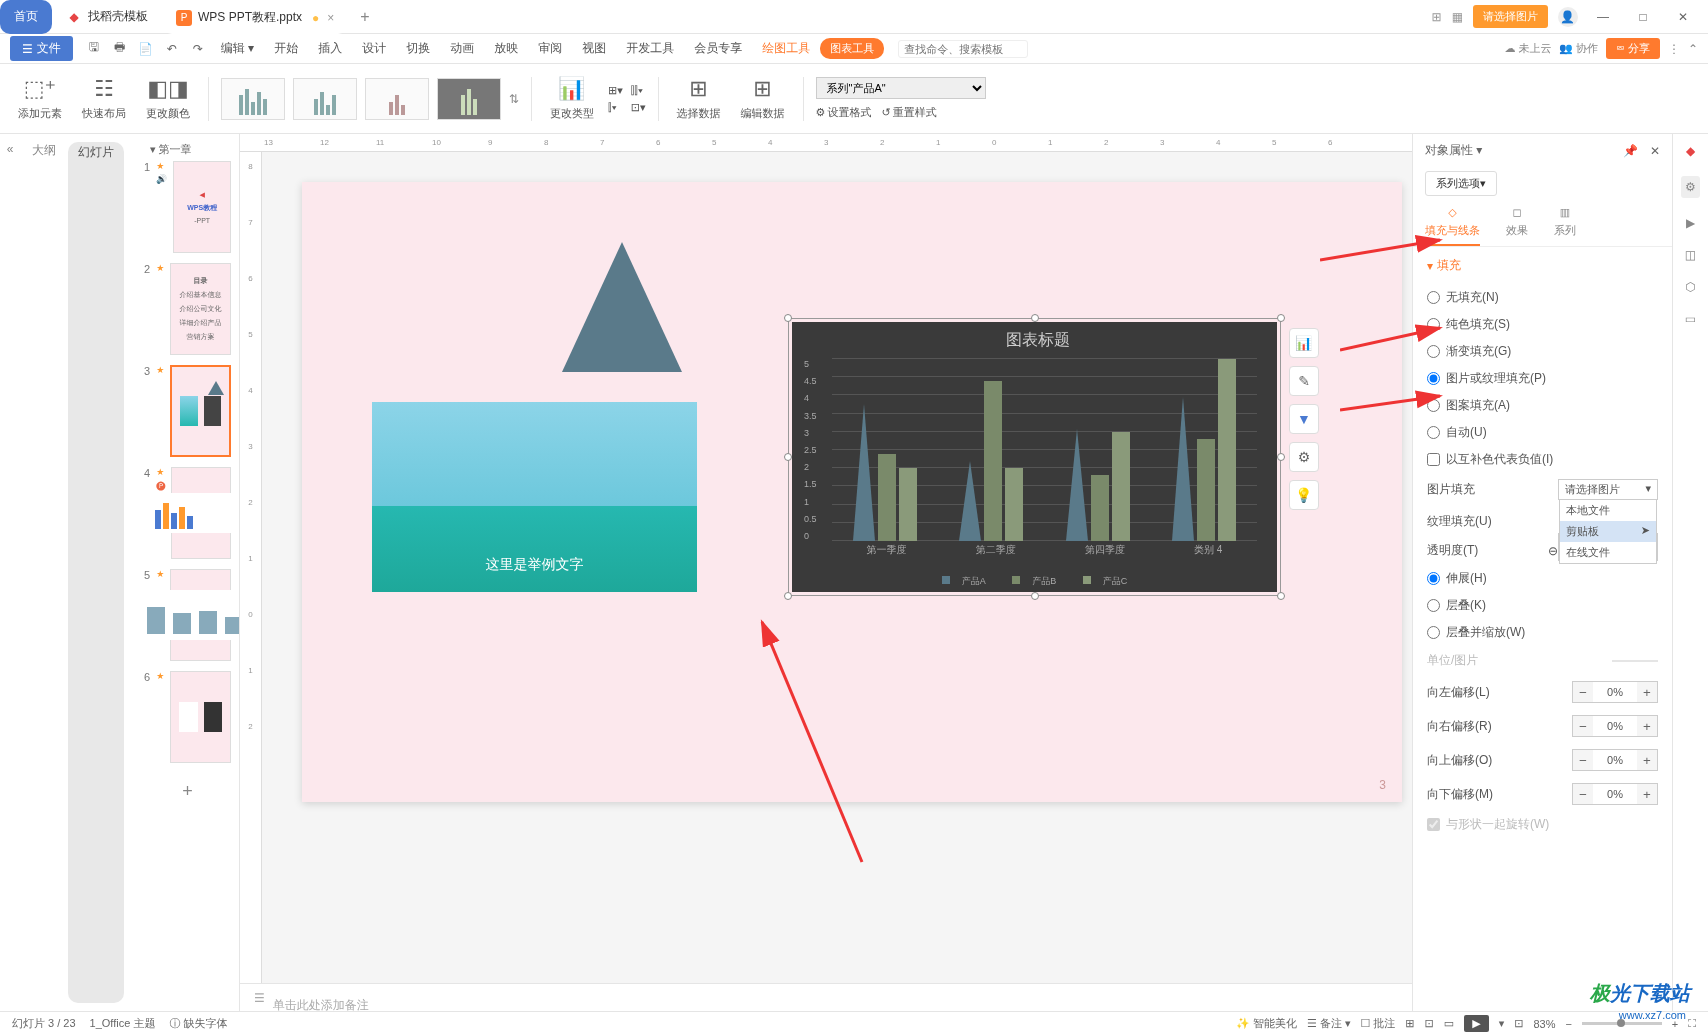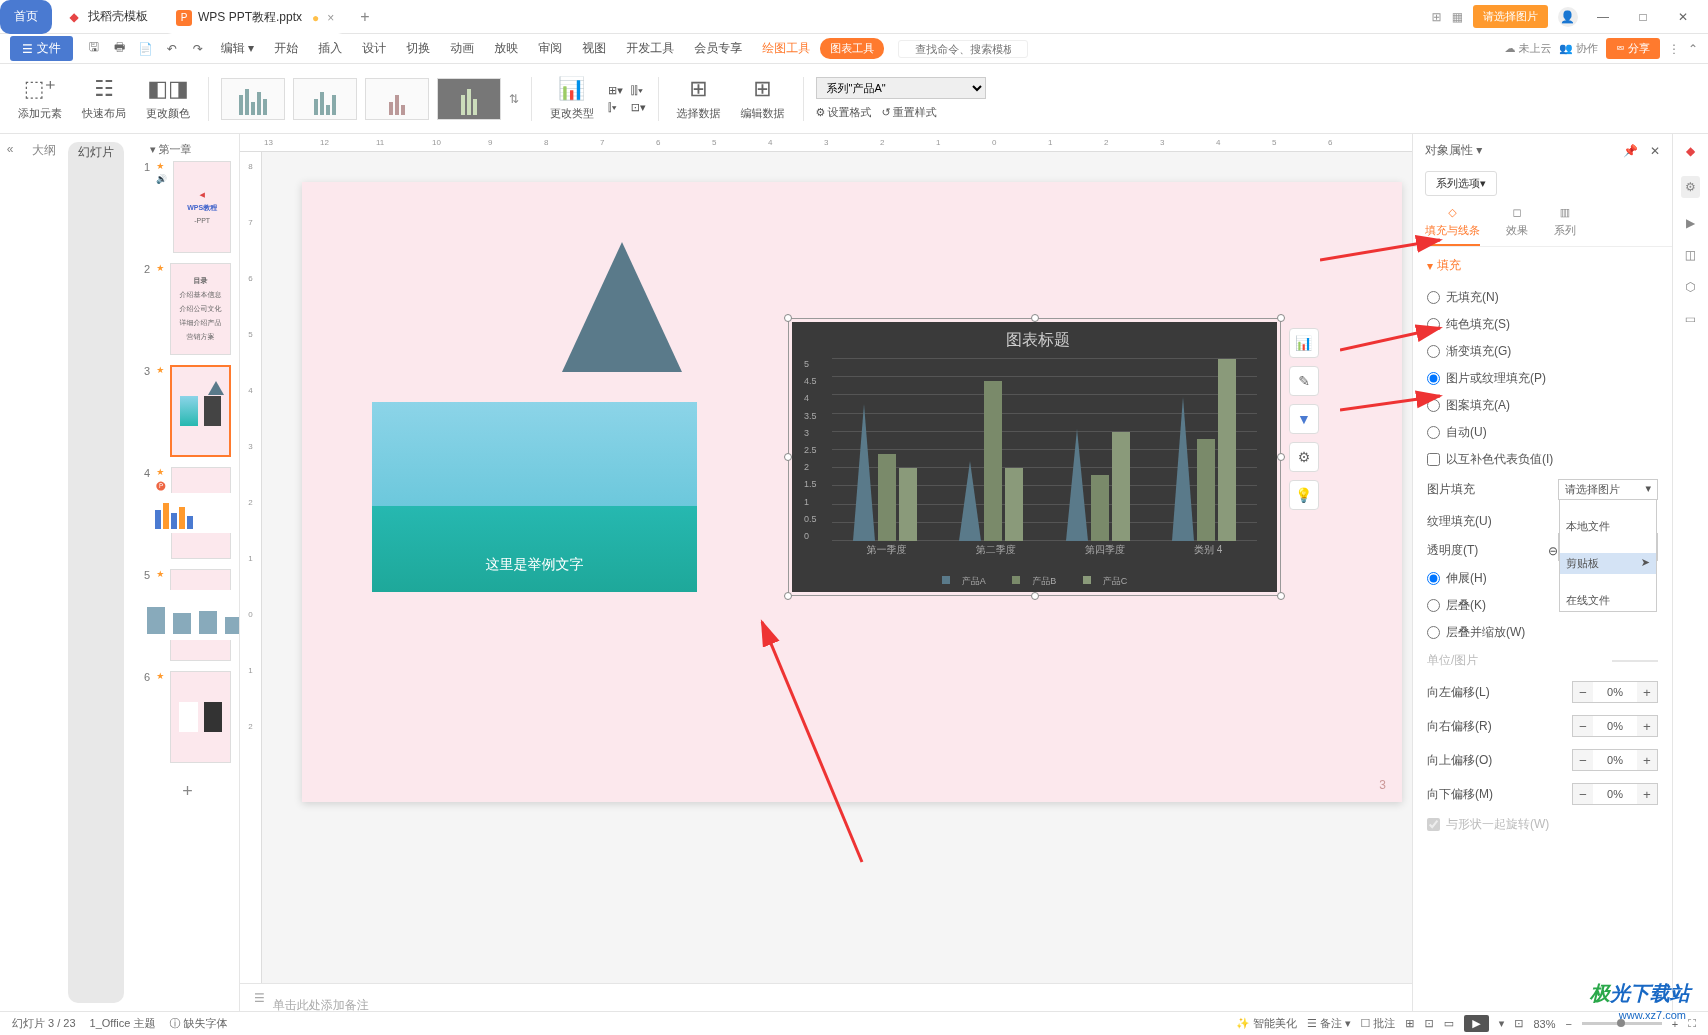--- a/index.html
+++ b/index.html
@@ -17,21 +17,21 @@
 .login-btn { background: #ff9a2e; color: #fff; padding: 4px 10px; border-radius: 3px; font-size: 11px; }
 .win-btn { width: 30px; text-align: center; color: #666; }
 
 
 .menubar { height: 30px; display: flex; align-items: center; padding: 0 10px; border-bottom: 1px solid #e5e5e5; }
 .file-btn { background: #4a7ad1; color: #fff; padding: 4px 12px; border-radius: 3px; margin-right: 8px; display: flex; align-items: center; }
 .mb-icon { width: 20px; height: 20px; display: inline-flex; align-items: center; justify-content: center; color: #666; margin: 0 3px; }
 .menu-item { padding: 0 10px; color: #555; font-size: 12px; cursor: pointer; }
 .menu-item.orange { color: #ff7a2e; }
 .pill { background: #ff7a2e; color: #fff; padding: 3px 10px; border-radius: 10px; font-size: 11px; }
-.search-box { margin-left: 14px; color: #bbb; font-size: 11px; border: 1px solid #eee; padding: 2px 16px; border-radius: 3px; width: 130px; }
+.search-box { margin-left: 14px; color: #bbb; font-size: 11px; border: 1px solid #eee; padding: 2px 5px; border-radius: 3px; width: 130px; }
 .menubar-right { margin-left: auto; display: flex; align-items: center; gap: 8px; }
 .cloud-btn { color: #888; font-size: 11px; display: flex; align-items: center; gap: 3px; }
 .share-btn { background: #ff7a2e; color: #fff; padding: 3px 10px; border-radius: 3px; font-size: 11px; }
 
 
 .ribbon { height: 70px; display: flex; align-items: center; padding: 0 12px; border-bottom: 1px solid #e5e5e5; gap: 8px; }
 .rb-btn { display: flex; flex-direction: column; align-items: center; gap: 4px; font-size: 11px; color: #555; padding: 0 6px; }
 .rb-btn .icn { font-size: 22px; color: #666; }
 .rb-sep { width: 1px; height: 44px; background: #e5e5e5; margin: 0 4px; }
 .chart-thumb { width: 64px; height: 42px; border: 1px solid #ddd; background: #fafafa; display: flex; align-items: flex-end; justify-content: center; gap: 2px; padding: 4px; }
@@ -114,21 +114,21 @@
 .pp-section { padding: 10px 14px; }
 .pp-sec-head { color: #ff7a2e; font-size: 12px; display: flex; align-items: center; gap: 4px; margin-bottom: 10px; }
 .pp-preview { width: 100px; height: 28px; border: 1px solid #ccc; position: absolute; right: 14px; top: 286px; display: flex; align-items: flex-end; justify-content: center; }
 .pp-preview-tri { width: 0; height: 0; border-left: 40px solid transparent; border-right: 40px solid transparent; border-bottom: 22px solid #5a7a8a; }
 .pp-radio { display: flex; align-items: center; gap: 6px; padding: 5px 0; color: #555; }
 .pp-radio input { margin: 0; }
 .pp-check { display: flex; align-items: center; gap: 6px; padding: 5px 0; color: #555; }
 .pp-row { display: flex; align-items: center; justify-content: space-between; padding: 6px 0; color: #555; }
 .pp-select { border: 1px solid #ccc; padding: 2px 6px; font-size: 11px; width: 100px; position: relative; }
 .pp-dropdown { position: absolute; top: 100%; left: 0; right: 0; background: #fff; border: 1px solid #ccc; z-index: 10; }
-.pp-dropdown div { padding: 3px 6px; margin-top: 16px; }
+.pp-dropdown div { padding: 3px 6px; }
 .pp-dropdown div.hl { background: #d4e3f5; }
 .pp-slider { display: flex; align-items: center; gap: 6px; }
 .pp-slider-track { flex: 1; height: 3px; background: #ddd; position: relative; }
 .pp-slider-thumb { position: absolute; left: 10px; top: -4px; width: 10px; height: 10px; border-radius: 50%; border: 1px solid #ff7a2e; background: #fff; }
 .pp-spin { display: flex; align-items: center; border: 1px solid #ccc; font-size: 11px; }
 .pp-spin button { width: 20px; height: 20px; border: none; background: #f5f5f5; color: #666; }
 .pp-spin span { width: 44px; text-align: center; }
 .pp-line-row { display: flex; align-items: center; justify-content: space-between; padding: 8px 0; border-top: 1px solid #eee; margin-top: 8px; }
 
 

